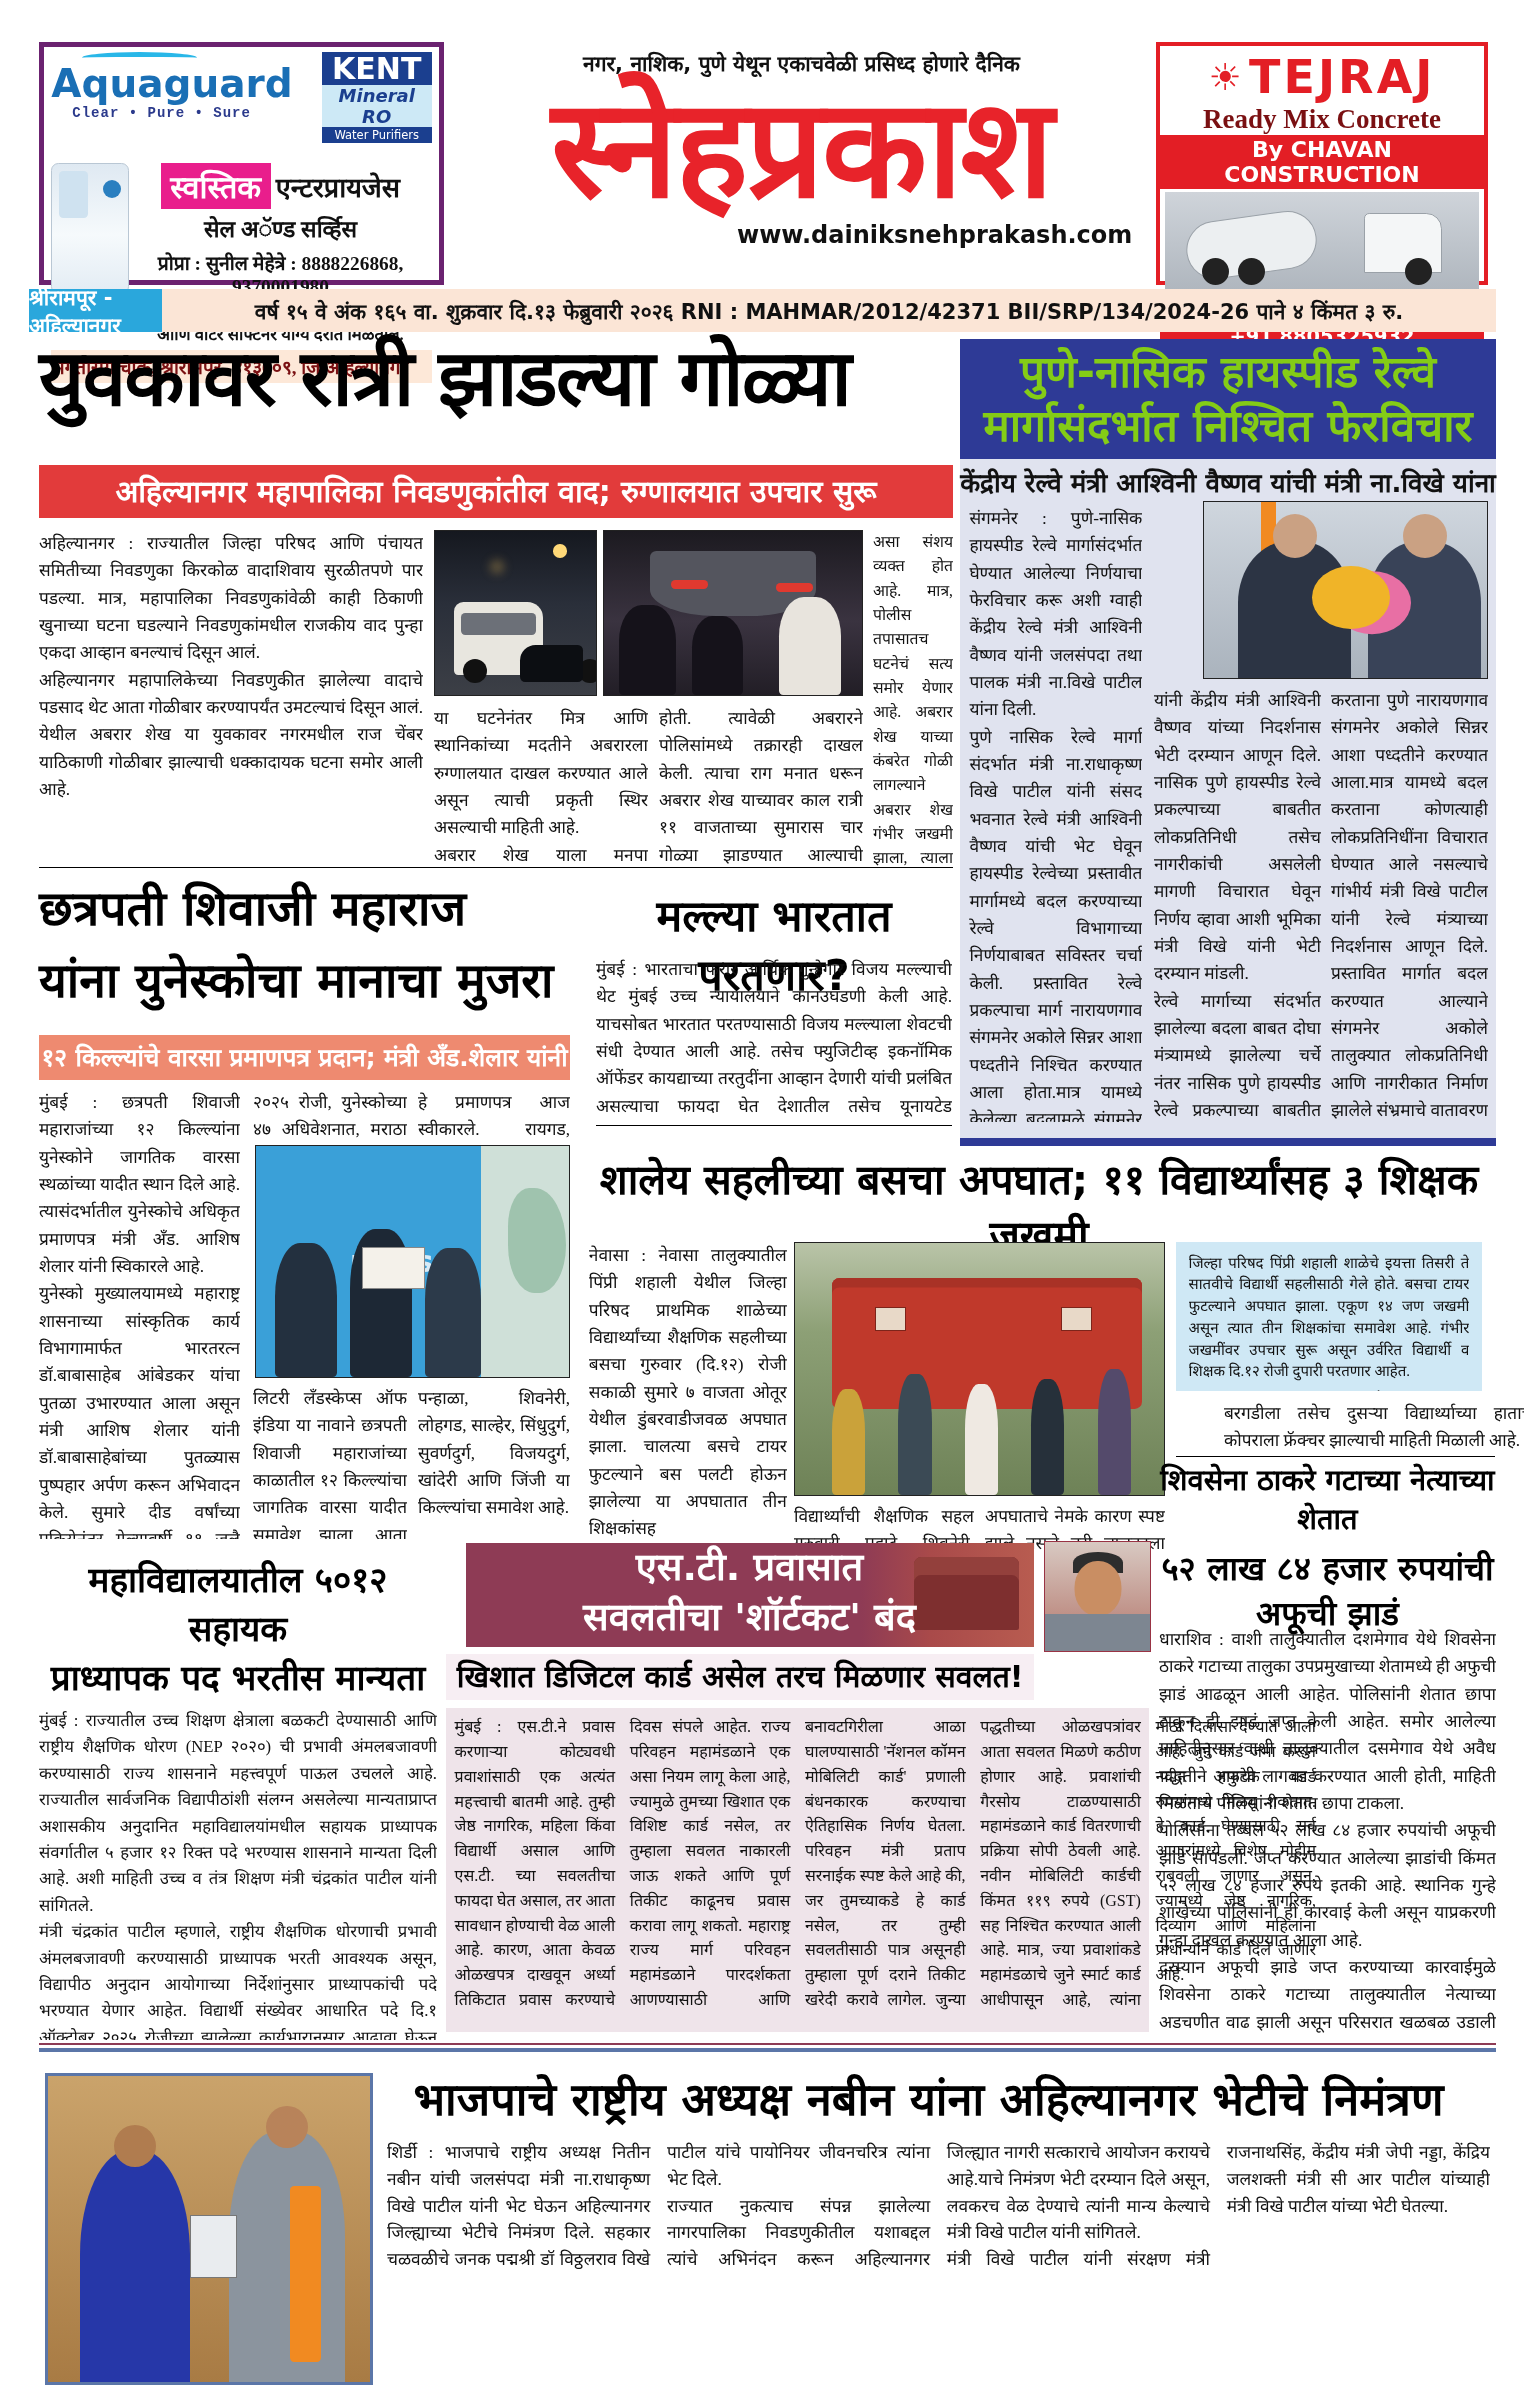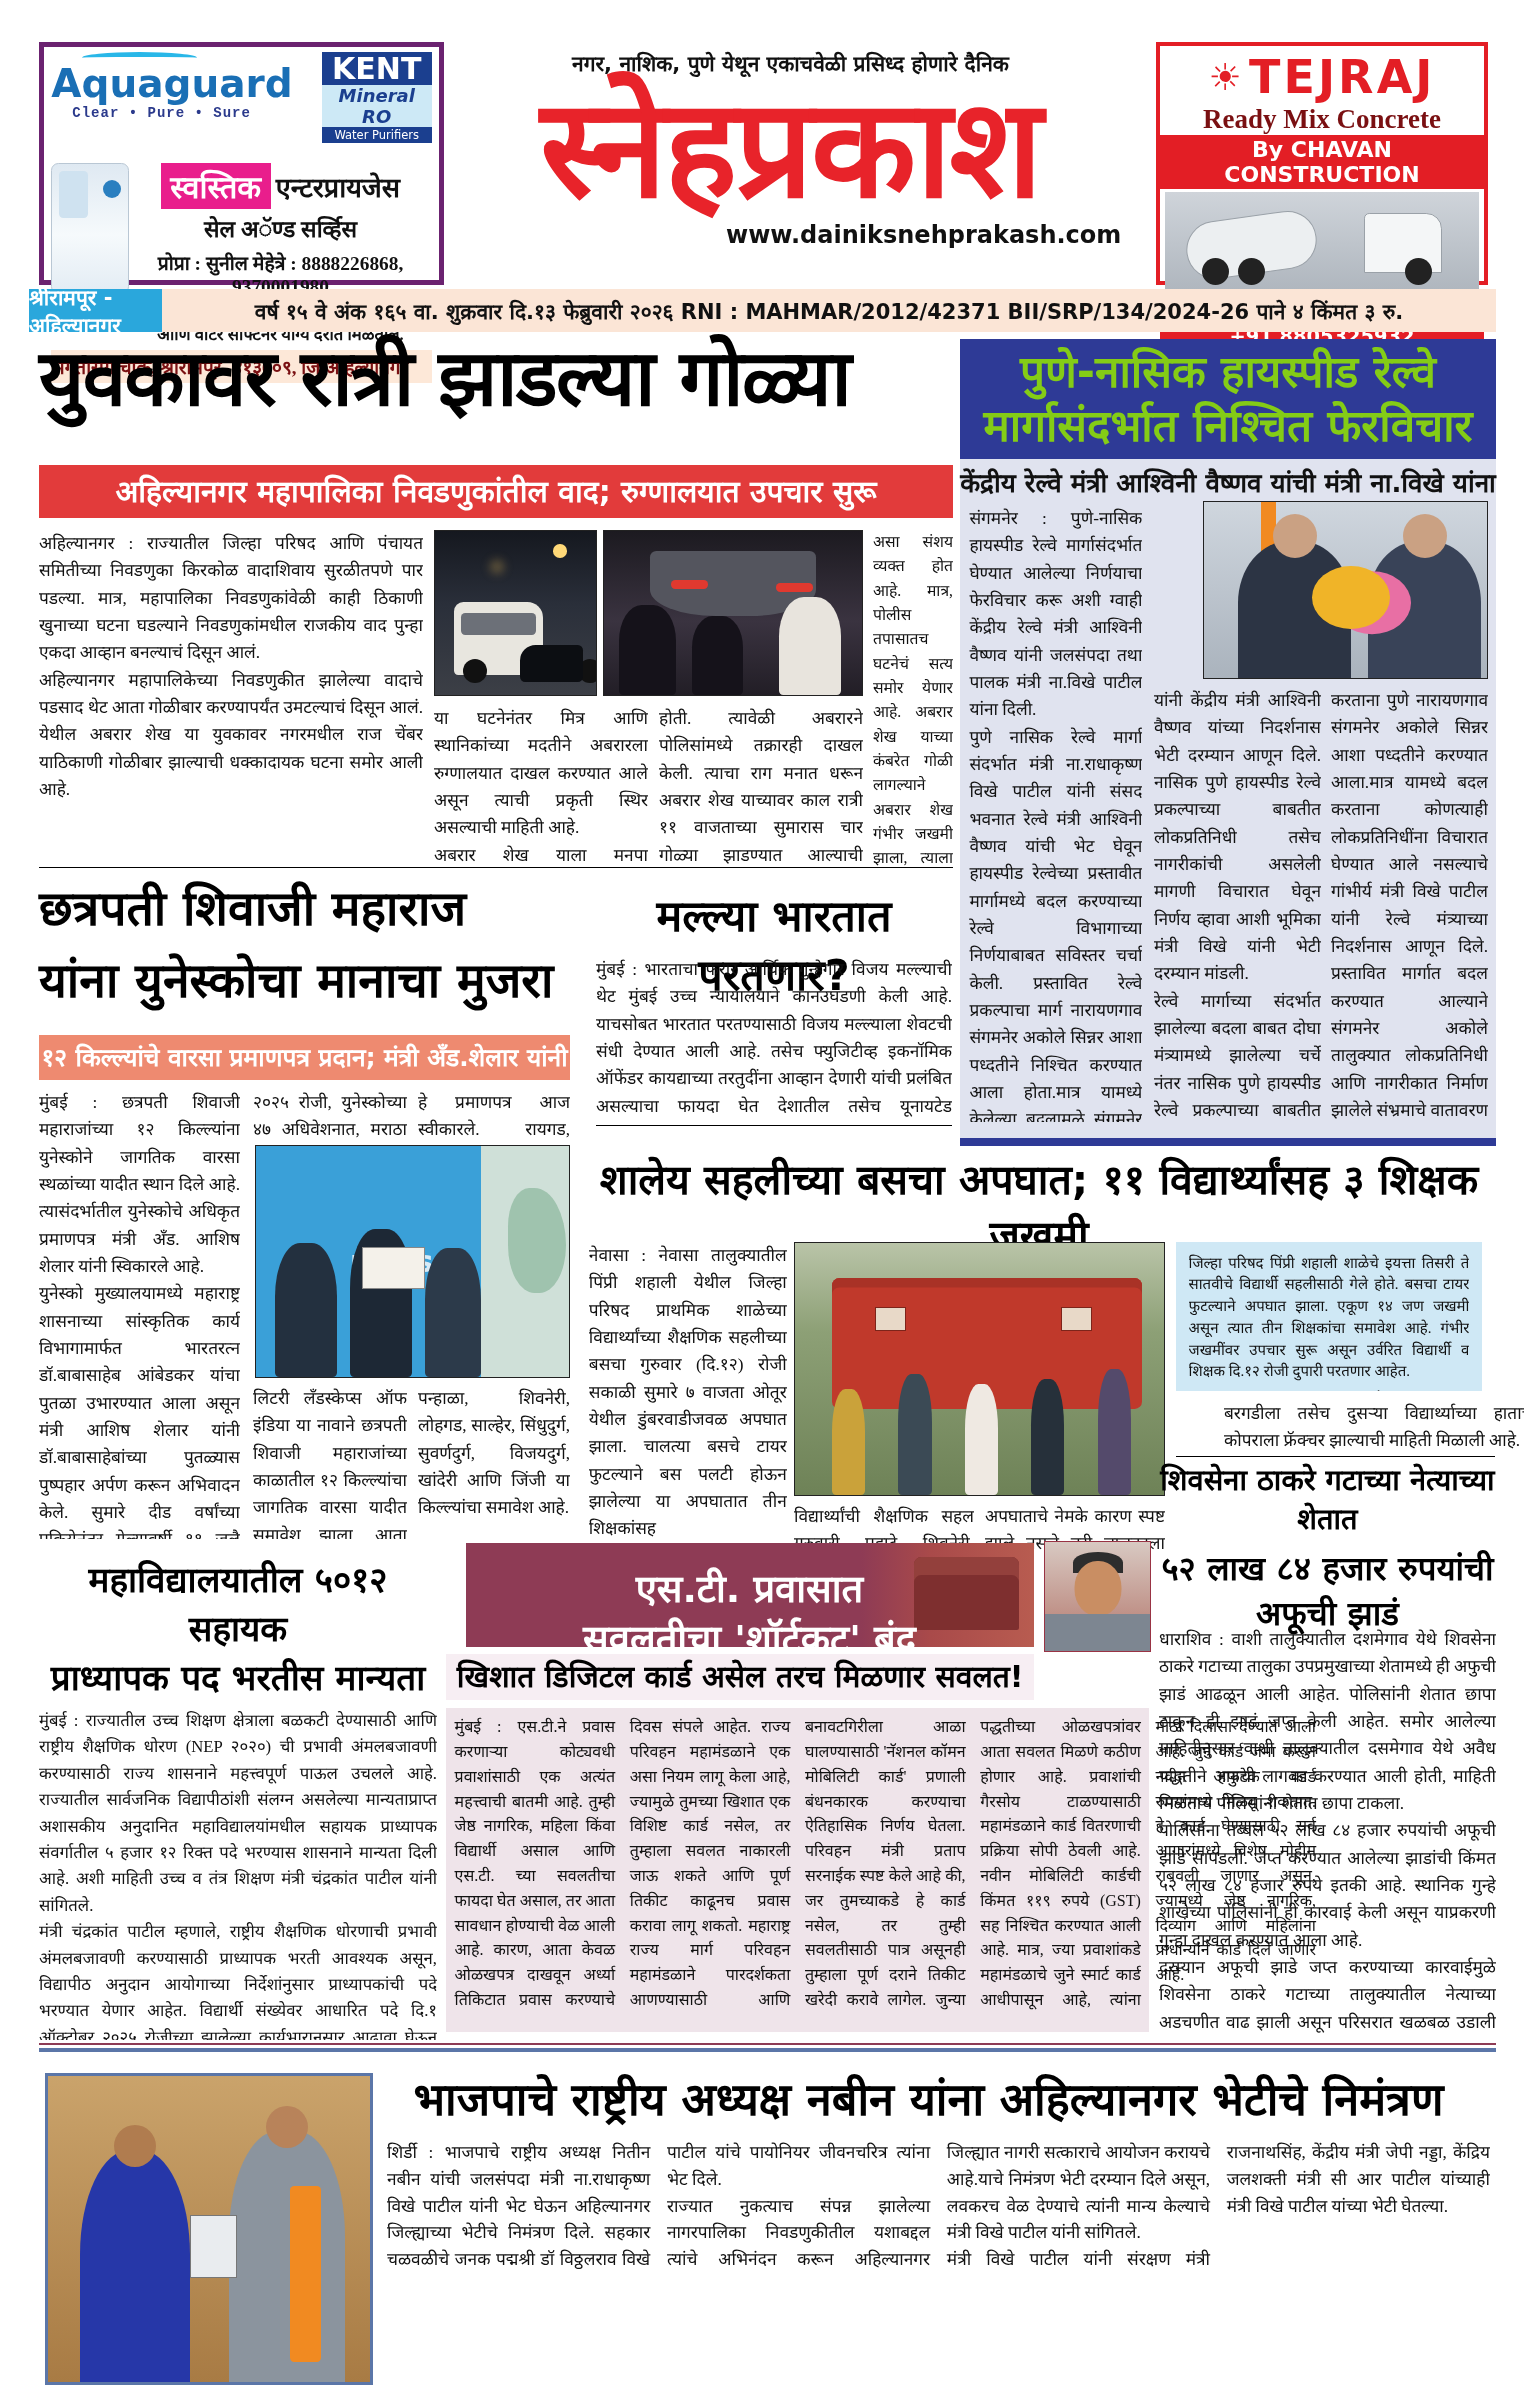--- a/index.html
+++ b/index.html
@@ -26,21 +26,21 @@
   .purifier:after { content:""; position:absolute; right:7.3px; top:15.7px; width:18px; height:18px; background:#2a7fc0; border-radius:50%; }
   .aq-info { flex:1; text-align:center; }
   .swastik-row { display:flex; align-items:center; justify-content:center; gap:5.2px; }
   .swastik { background:#e91e8c; color:#fff; font-size:31px; font-weight:700; padding:2.1px 9.4px; font-family:"DejaVu Sans",sans-serif; }
   .swastik2 { font-size:27px; font-weight:700; font-family:"DejaVu Sans",sans-serif; }
   .aq-line2 { font-size:23px; font-weight:700; margin-top:3.1px; }
   .aq-prop  { font-size:19.4px; font-weight:700; margin-top:4.2px; }
   .aq-desc  { font-size:16.7px; font-weight:700; margin-top:4.2px; line-height:1.3; }
   .aq-addr  { background:#fde8d8; color:#7a1012; font-size:19px; font-weight:700; margin-top:5.2px; padding:3.1px 0; }
 
-  .masthead { left:444px; top:42px; width:693px; height:243px; text-align:center; }
+  .masthead { left:455px; top:42px; width:693px; height:243px; text-align:center; }
   .tagline { font-size:21px; font-weight:700; margin-top:7.3px; font-family:"DejaVu Sans",sans-serif; }
   .paper-title { color:#e8232a; font-size:137px; line-height:1.05; font-weight:700; font-family:"DejaVu Sans",sans-serif; letter-spacing:-2.1px; }
   .website { font-size:24px; font-weight:700; text-align:right; padding-right:15.7px; font-family:"DejaVu Sans",sans-serif; }
 
   .ad-right { left:1156px; top:42px; width:332px; height:243px; border:4.2px solid #e31e25; background:#fff; text-align:center; }
   .tejraj-row { display:flex; align-items:center; justify-content:center; gap:7.3px; margin-top:4.2px; }
   .sun-icon { color:#e31e25; font-size:37px; line-height:1; }
   .tejraj { color:#e31e25; font-size:46px; font-weight:800; letter-spacing:3.1px; font-family:"DejaVu Sans",sans-serif; }
   .rmc { color:#7a1012; font-size:27px; font-weight:700; font-family:"Liberation Serif",serif; }
   .chavan { background:#e31e25; color:#fff; font-size:22px; font-weight:700; padding:2.1px 0; font-family:"DejaVu Sans",sans-serif; }
@@ -109,21 +109,21 @@
   .quote-author { text-align:right; font-weight:700; font-size:17.3px; margin-top:4.2px; }
   .thin-rule { border-top:1.6px solid #000; }
 
   
   .prof { left:39px; top:1556px; width:398px; height:484px; }
   .prof-hl { font-size:35px; line-height:1.4; font-weight:800; text-align:center; white-space:pre-line; }
 
   
   .st { left:442px; top:1538px; width:707px; height:498px; }
   .st-box { position:absolute; left:23.5px; top:5.2px; width:568px; height:104px; background:#8e3b55; overflow:hidden; }
-  .st-box-text { position:relative; z-index:2; color:#fff; font-size:38px; line-height:1.3; font-weight:800; text-align:center; padding-top:22px; }
+  .st-box-text { position:relative; z-index:2; color:#fff; font-size:38px; line-height:1.3; font-weight:800; text-align:center; padding-top:0; }
   .st-busart { position:absolute; right:0; top:0; width:173px; height:100%; background:linear-gradient(90deg,#8e3b5500,#a94a4a 40%,#b85c50); z-index:1; }
   .st-busart:before { content:""; position:absolute; right:14.6px; top:13.6px; width:105px; height:73px; background:#7e2f2f; border-radius:7.3px 7.3px 2.1px 2.1px; box-shadow:inset 0 18px #93403c; }
   .st-sub { position:absolute; left:4.2px; top:116px; width:588px; height:46px; background:#f7eef3; color:#000; font-size:30px; font-weight:800;
             text-align:center; line-height:46px; }
   .st-portrait { position:absolute; left:602px; top:2.6px; width:107px; height:111px; background:linear-gradient(180deg,#d8c9c2,#b3756a); border:1px solid #934; }
   .face { position:absolute; left:50%; top:18%; transform:translateX(-50%); width:47px; height:55px; background:#c98e63; border-radius:48%; }
   .hairline { position:absolute; left:50%; top:10%; transform:translateX(-50%); width:50px; height:21px; background:#2d2d2d; border-radius:50% 50% 0 0; }
   .jacket { position:absolute; bottom:0; left:0; width:100%; height:34%; background:#7d8691; }
   .st-body { position:absolute; left:4.2px; top:170px; width:703px; height:324px; background:#efe4ea; padding:7.3px 8.4px;
              column-count:4; column-gap:14.6px; font-size:16px; line-height:1.55; text-align:justify; }

